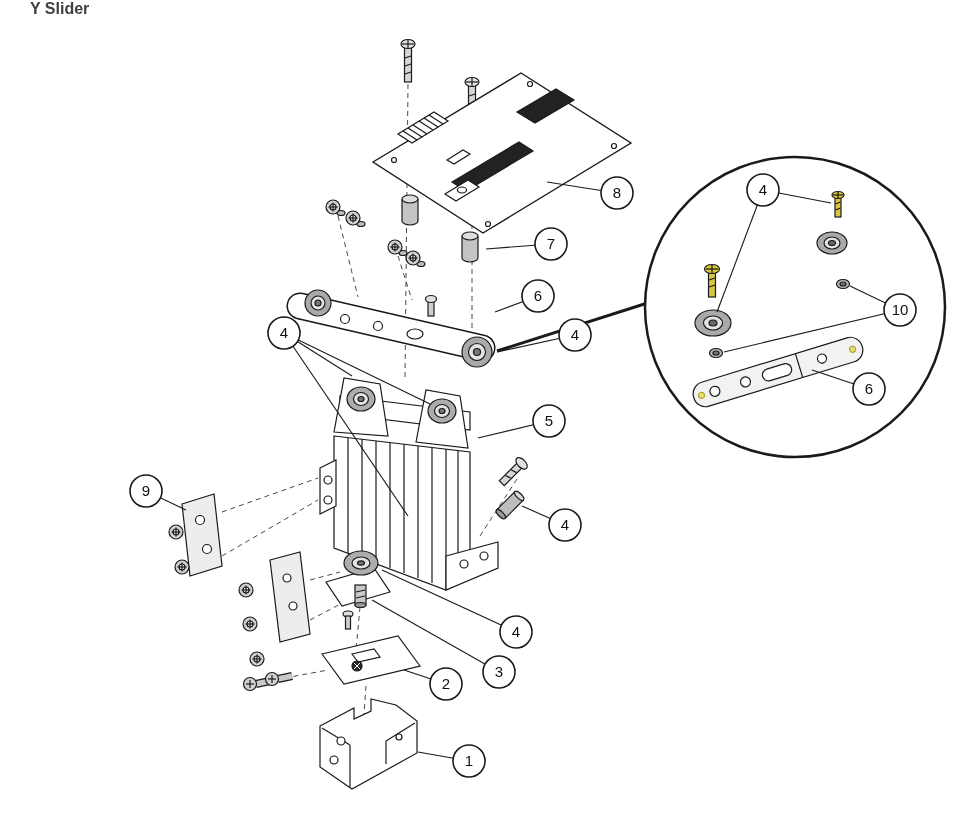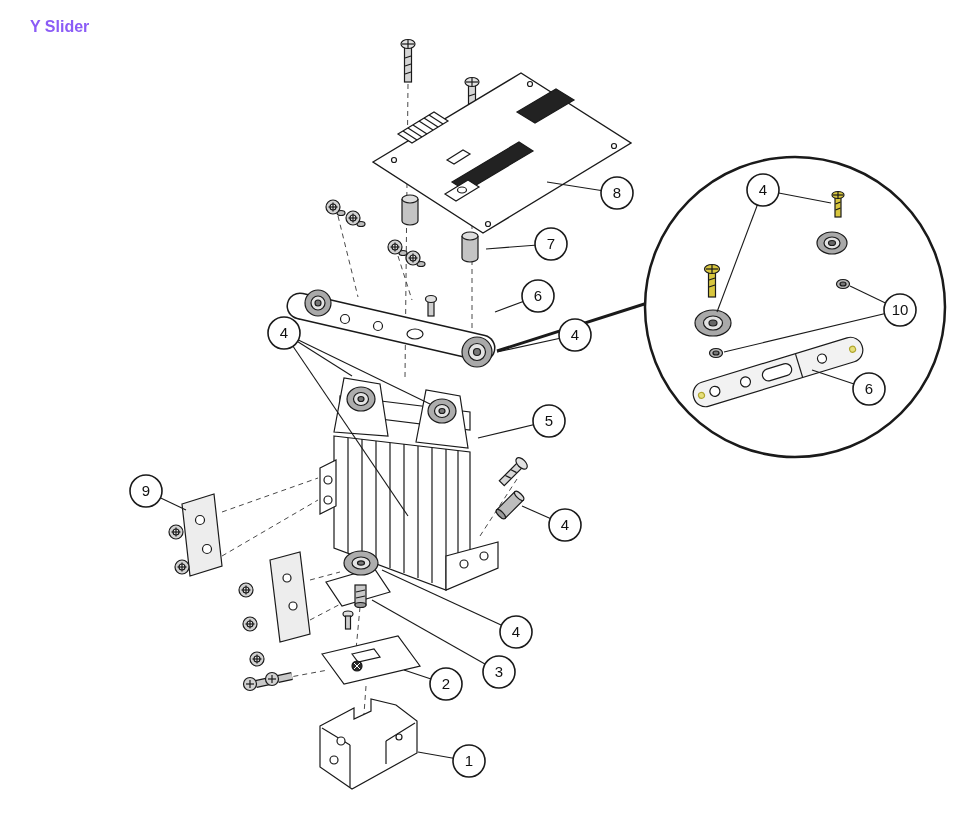--- a/index.html
+++ b/index.html
@@ -1,18 +1,18 @@
 <!DOCTYPE html>
 <html><head>
 <meta charset="utf-8">
 <style>
   html,body{margin:0;padding:0;background:#ffffff;width:978px;height:815px;
     font-family:"Liberation Sans",sans-serif;}
   .page{position:relative;width:978px;height:815px;overflow:hidden;background:#fff;}
-  .title{position:absolute;left:30px;top:18px;font-size:16px;font-weight:bold;color:#8b5cf6;}
+  .title{position:absolute;left:30px;top:0;font-size:16px;font-weight:bold;color:#404040;}
   svg{position:absolute;left:0;top:0;}
   .dashed{stroke:#4a4a4a;stroke-width:1;stroke-dasharray:5 4;fill:none;}
   .leader{stroke:#1a1a1a;stroke-width:1.1;}
   .balloon{fill:#ffffff;stroke:#1a1a1a;stroke-width:1.6;}
   .balloon-label{font-size:15px;fill:#111;text-anchor:middle;
     font-family:"Liberation Sans",sans-serif;}
   .hole{fill:#ffffff;}
 </style>
 </head>
 <body>

